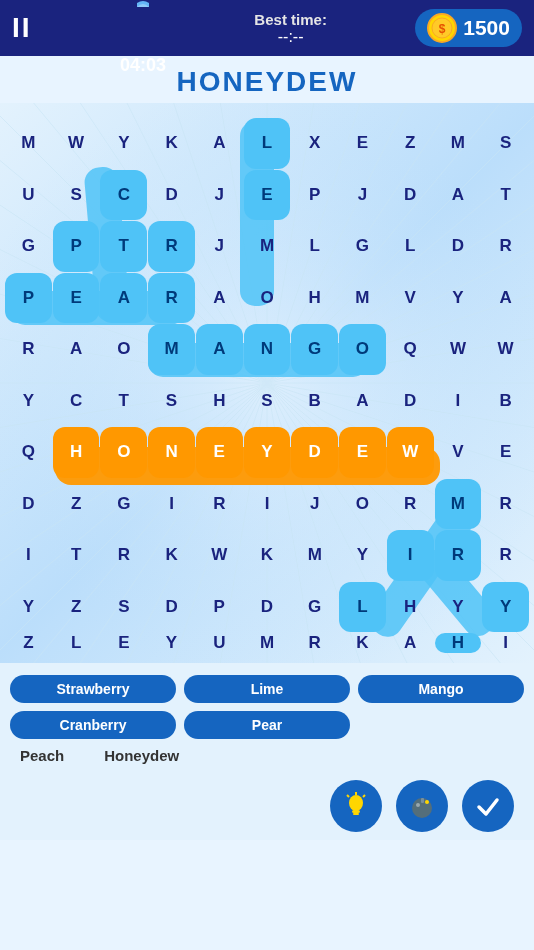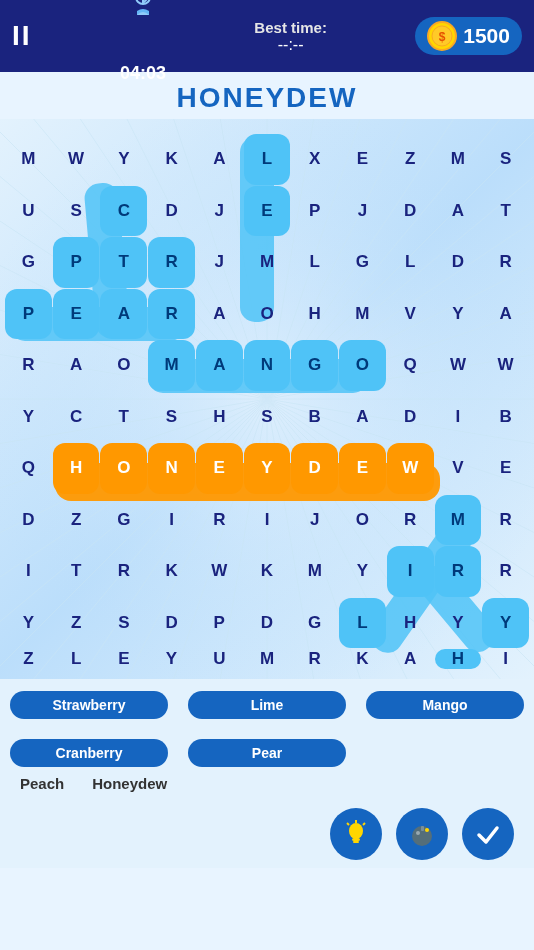--- a/index.html
+++ b/index.html
@@ -11,21 +11,21 @@
       background: #e8f4ff;
     }
 
     
     #header {
       background: #1a237e;
       display: flex;
       align-items: center;
       justify-content: space-between;
       padding: 8px 12px;
-      height: 72px;
+      height: 56px;
     }
     #pause-btn {
       color: white;
       font-size: 28px;
       font-weight: bold;
       letter-spacing: 2px;
       cursor: pointer;
       background: none;
       border: none;
     }
@@ -152,37 +152,37 @@
 
     
     #word-list-section {
       background: #e3f2fd;
       padding: 12px 10px 8px 10px;
     }
 
     #word-grid {
       display: grid;
       grid-template-columns: repeat(3, 1fr);
-      gap: 20px;
+      gap: 8px;
       margin-bottom: 8px;
     }
 
     .word-chip {
       background: #1565c0;
       color: white;
       border-radius: 20px;
       text-align: center;
       padding: 6px 8px;
       font-size: 14px;
       font-weight: bold;
     }
 
     #word-plain-row {
       display: flex;
-      gap: 28px;
+      gap: 40px;
       padding-left: 10px;
     }
 
     .word-plain {
       font-size: 15px;
       font-weight: bold;
       color: #333;
     }
 
     

